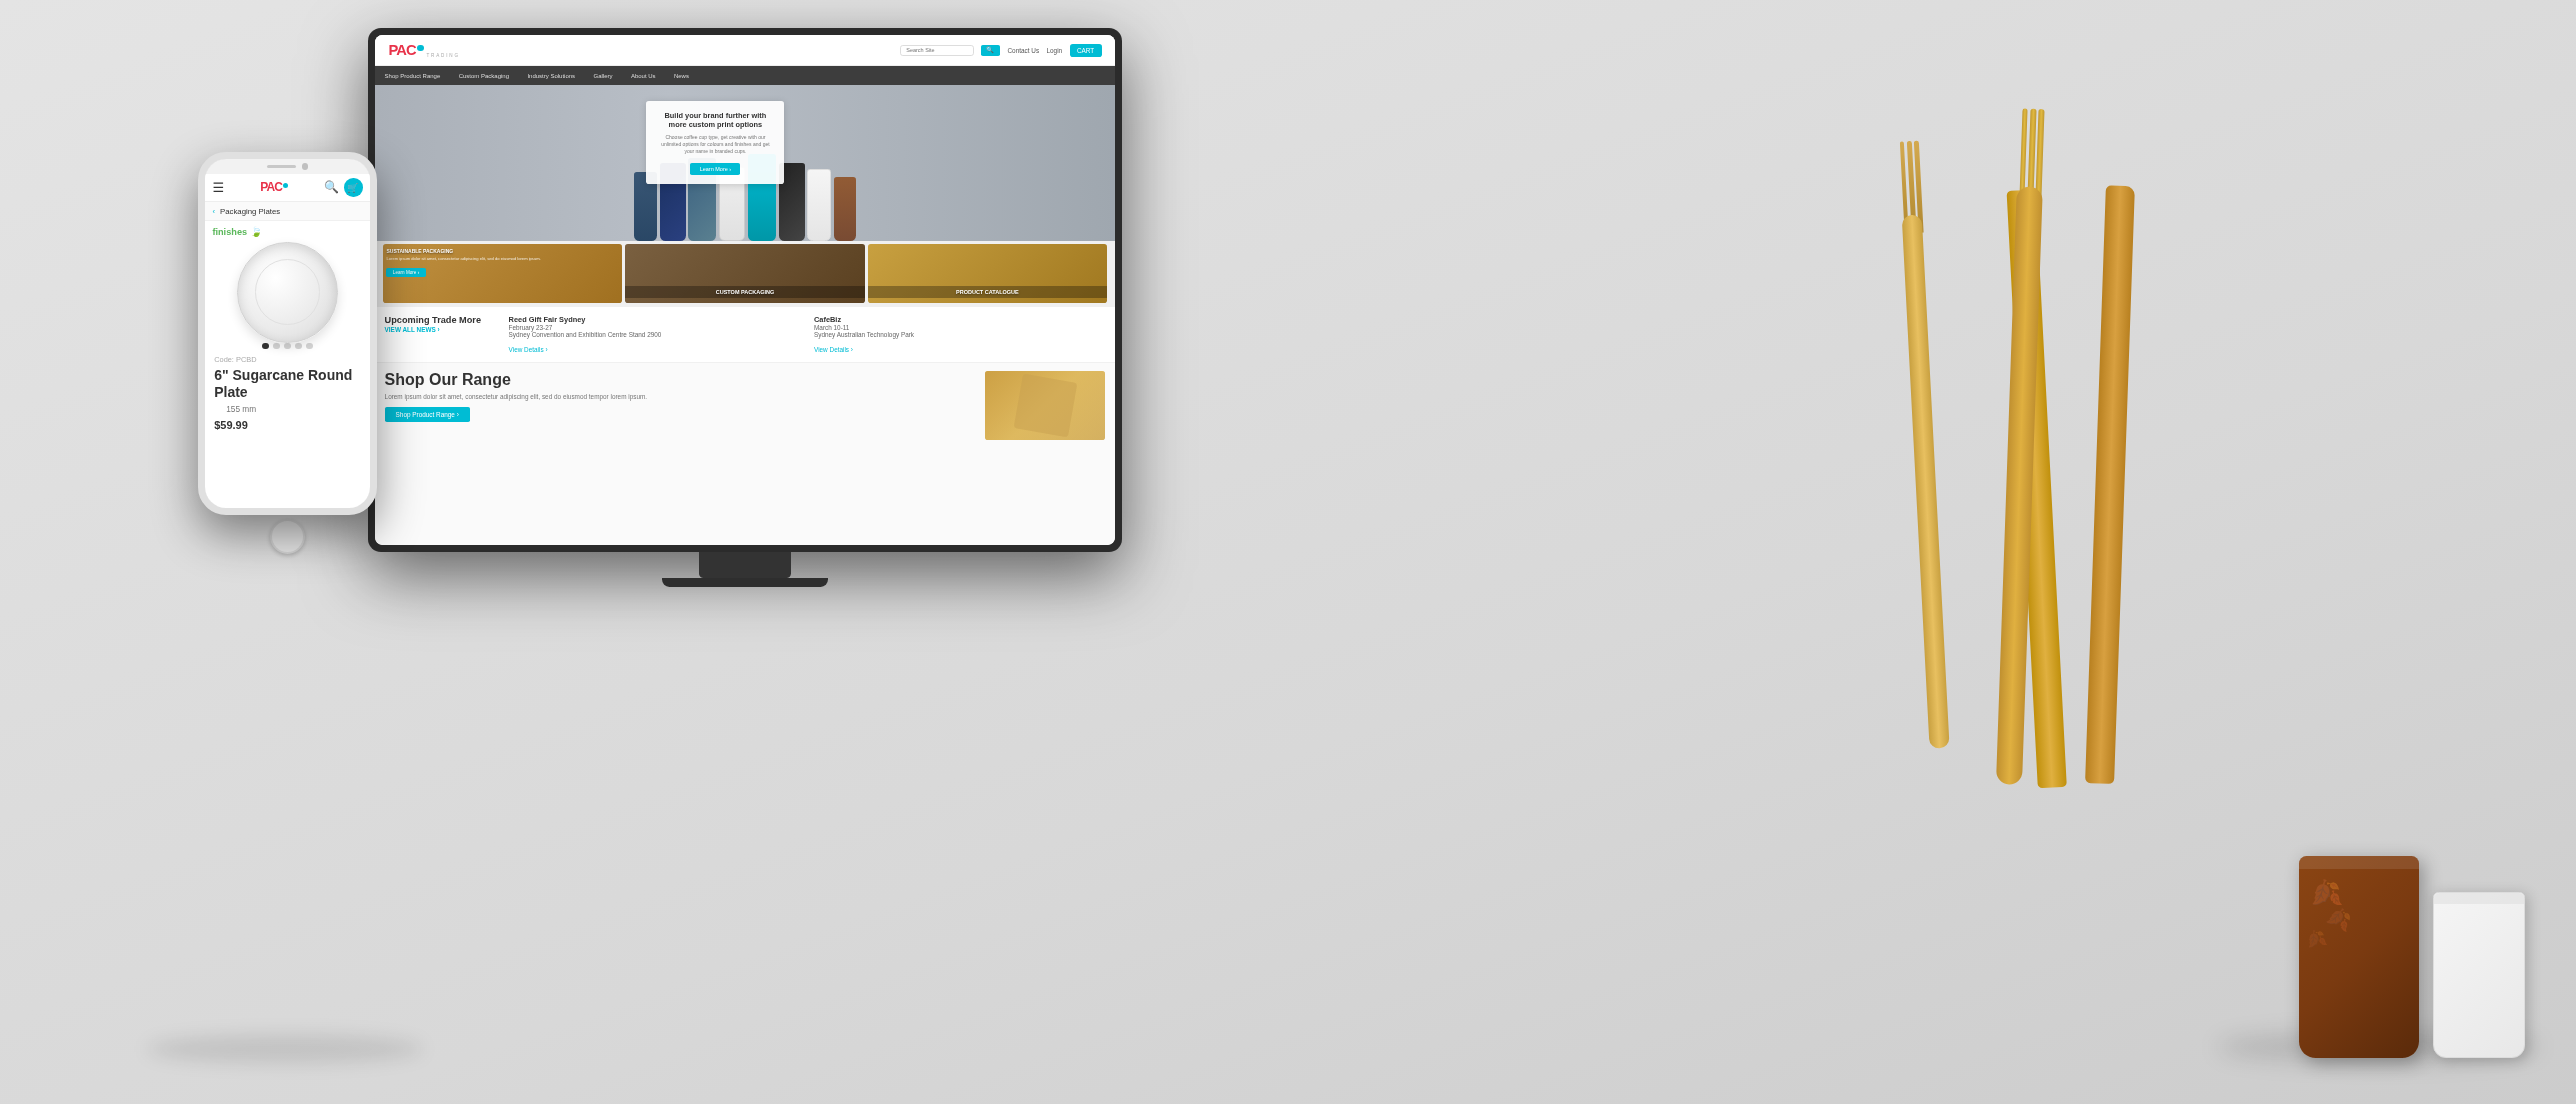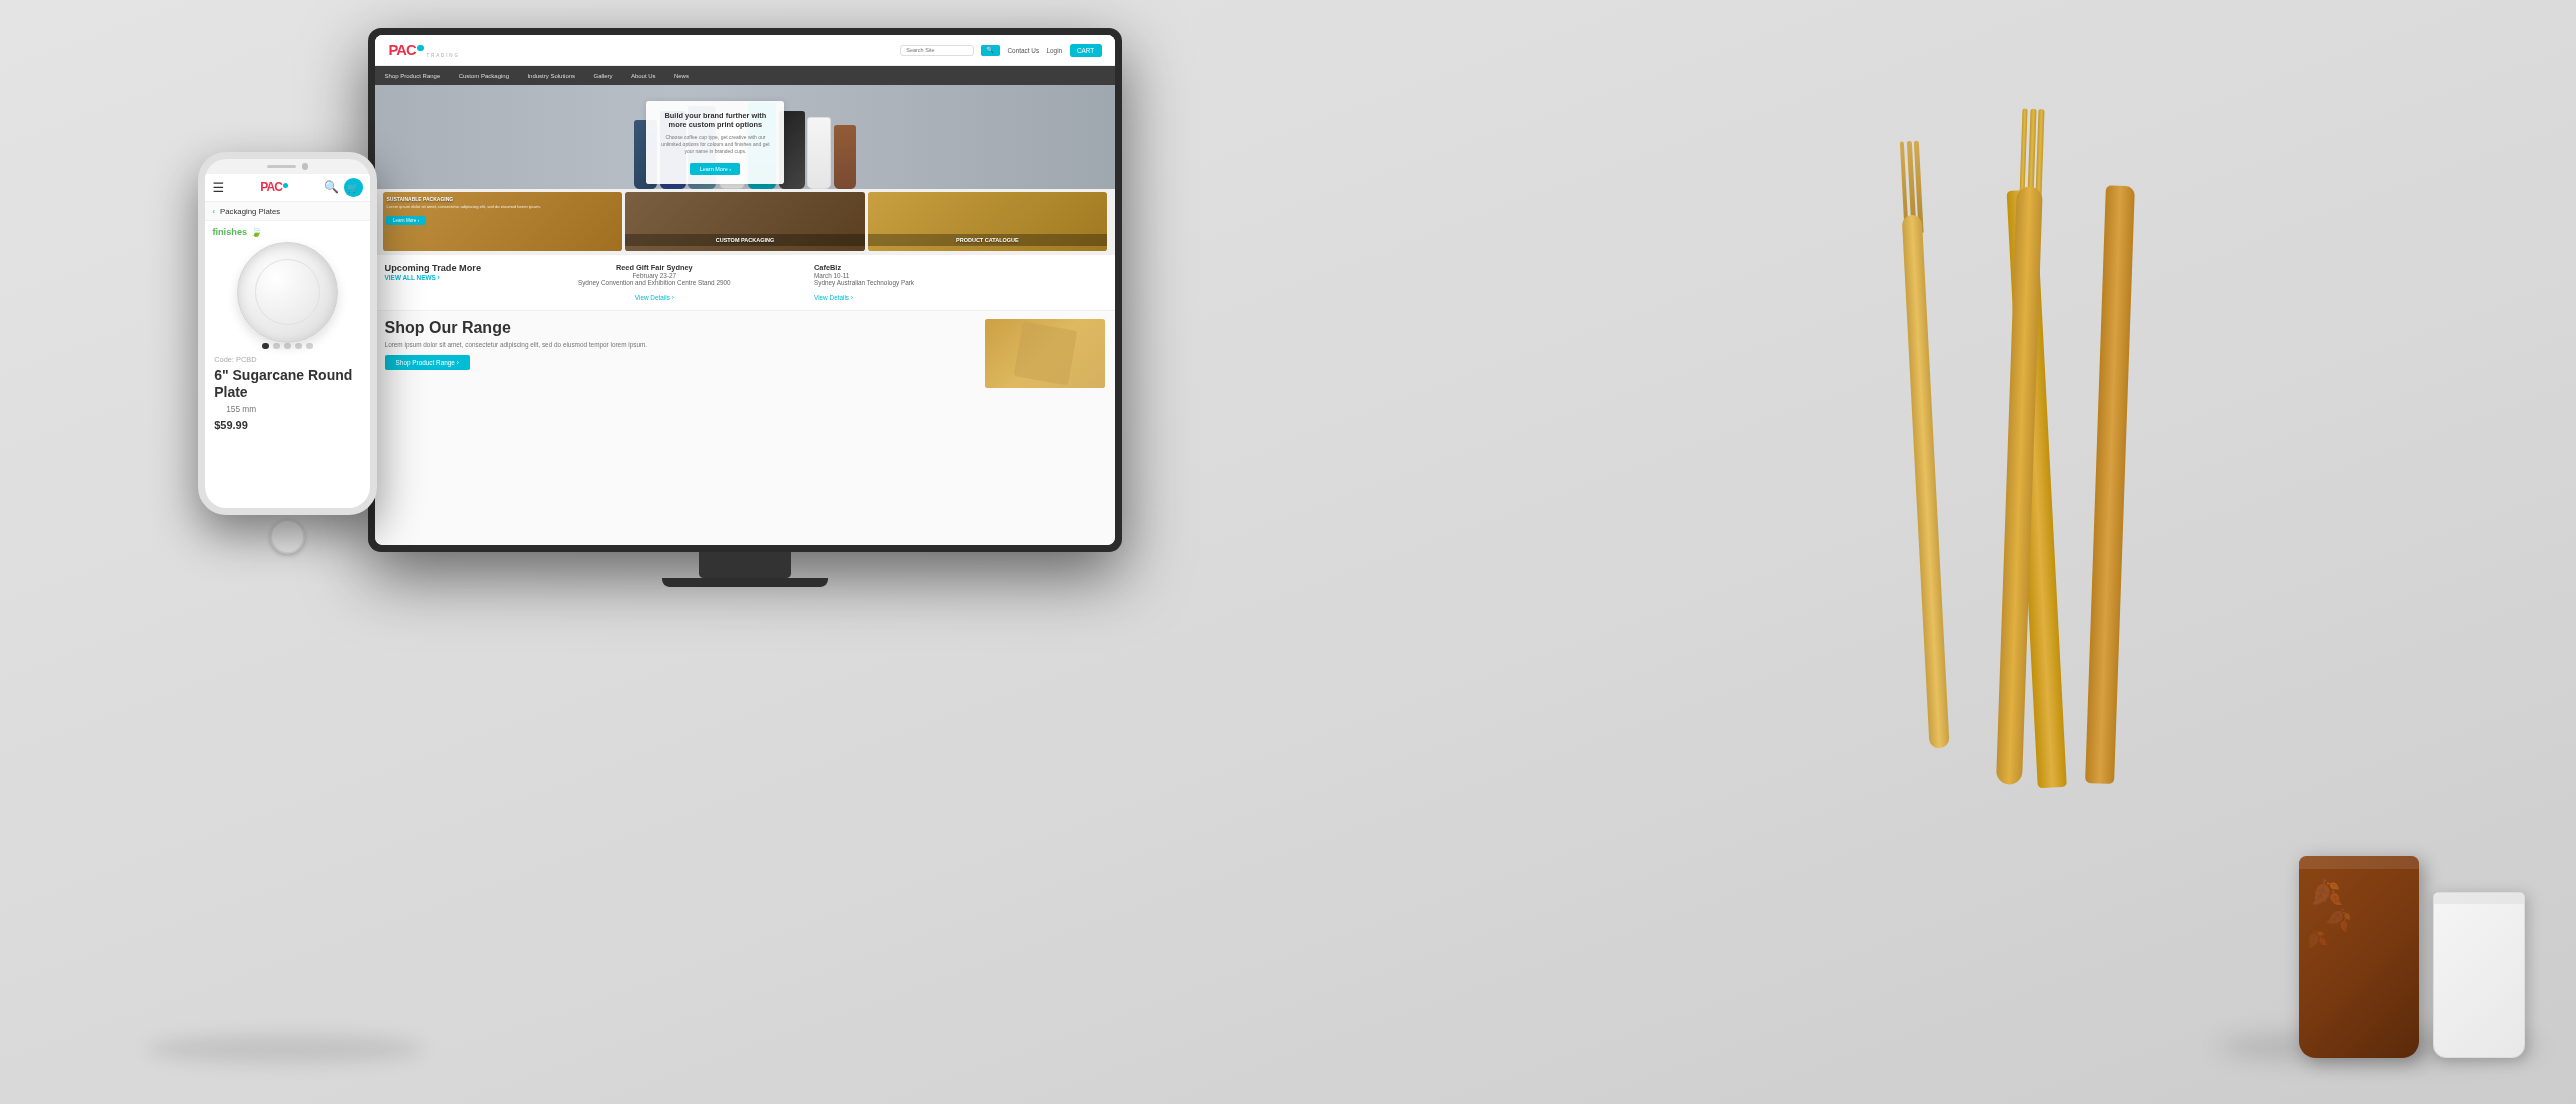--- a/index.html
+++ b/index.html
@@ -61,21 +61,21 @@
 
         <div style="background:#3d3d3d;display:flex;align-items:center;height:18.4px;flex-shrink:0;">
           <span style="color:#ddd;font-size:6px;padding:0 9.2px;cursor:pointer;white-space:nowrap;">Shop Product Range</span>
           <span style="color:#ddd;font-size:6px;padding:0 9.2px;cursor:pointer;white-space:nowrap;">Custom Packaging</span>
           <span style="color:#ddd;font-size:6px;padding:0 9.2px;cursor:pointer;white-space:nowrap;">Industry Solutions</span>
           <span style="color:#ddd;font-size:6px;padding:0 9.2px;cursor:pointer;white-space:nowrap;">Gallery</span>
           <span style="color:#ddd;font-size:6px;padding:0 9.2px;cursor:pointer;white-space:nowrap;">About Us</span>
           <span style="color:#ddd;font-size:6px;padding:0 9.2px;cursor:pointer;white-space:nowrap;">News</span>
         </div>
 
-        <div style="height:104px;background:linear-gradient(90deg,#aab0b8 0%,#b8bec6 40%,#9fa7af 100%);position:relative;overflow:hidden;flex-shrink:0;">
+        <div style="height:156px;background:linear-gradient(90deg,#aab0b8 0%,#b8bec6 40%,#9fa7af 100%);position:relative;overflow:hidden;flex-shrink:0;">
 
           <div style="position:absolute;bottom:0;left:0;right:0;display:flex;align-items:flex-end;justify-content:center;gap:2.8px;padding-bottom:0;">
             <div style="width:23px;height:69px;background:linear-gradient(to bottom,#2a4a6b,#1a3a5b);border-radius:2.8px 2.8px 5.5px 5.5px;opacity:0.9;"></div>
             <div style="width:26px;height:78px;background:linear-gradient(135deg,#1a3060 0%,#2a4080 100%);border-radius:2.8px 2.8px 5.5px 5.5px;"></div>
             <div style="width:28px;height:83px;background:linear-gradient(135deg,#3a6080 0%,#5a8090 100%);border-radius:2.8px 2.8px 5.5px 5.5px;"></div>
             <div style="width:26px;height:74px;background:linear-gradient(to bottom,#f0f0f0,#e0e0e0);border-radius:2.8px 2.8px 5.5px 5.5px;border:0.9px solid #ccc;"></div>
             <div style="width:28px;height:87px;background:linear-gradient(to bottom,#00bcd4,#0097a7);border-radius:2.8px 2.8px 5.5px 5.5px;"></div>
             <div style="width:26px;height:78px;background:linear-gradient(135deg,#222 0%,#444 100%);border-radius:2.8px 2.8px 5.5px 5.5px;"></div>
             <div style="width:24px;height:72px;background:linear-gradient(to bottom,#f5f5f5,#e5e5e5);border-radius:2.8px 2.8px 5.5px 5.5px;border:0.9px solid #ddd;"></div>
             <div style="width:22px;height:64px;background:linear-gradient(to bottom,#8B4513,#6B3010);border-radius:2.8px 2.8px 5.5px 5.5px;opacity:0.8;"></div>
@@ -109,21 +109,21 @@
               <div style="color:white;font-size:5.5px;font-weight:bold;text-shadow:0 0.9px 1.8px rgba(0,0,0,0.5);background:rgba(0,0,0,0.3);padding:2.8px;">PRODUCT CATALOGUE</div>
             </div>
           </div>
         </div>
 
         <div style="padding:7.4px 9.2px;background:#fff;display:flex;gap:14px;flex-shrink:0;border-bottom:0.9px solid #f0f0f0;">
           <div style="min-width:110px;">
             <div style="font-size:9.2px;font-weight:bold;color:#333;margin-bottom:1.8px;">Upcoming Trade More</div>
             <div style="font-size:6.4px;color:#00bcd4;font-weight:bold;cursor:pointer;">VIEW ALL NEWS ›</div>
           </div>
-          <div style="flex:1;text-align:center;">
+          <div style="flex:1;">
             <div style="font-size:7.4px;font-weight:bold;color:#333;">Reed Gift Fair Sydney</div>
             <div style="font-size:6.4px;color:#666;">February 23-27</div>
             <div style="font-size:6.4px;color:#666;line-height:1.3;">Sydney Convention and Exhibition Centre Stand 2900</div>
             <a style="font-size:6.4px;color:#00bcd4;text-decoration:none;cursor:pointer;">View Details ›</a>
           </div>
           <div style="flex:1;">
             <div style="font-size:7.4px;font-weight:bold;color:#333;">CafeBiz</div>
             <div style="font-size:6.4px;color:#666;">March 10-11</div>
             <div style="font-size:6.4px;color:#666;line-height:1.3;">Sydney Australian Technology Park</div>
             <a style="font-size:6.4px;color:#00bcd4;text-decoration:none;cursor:pointer;">View Details ›</a>

